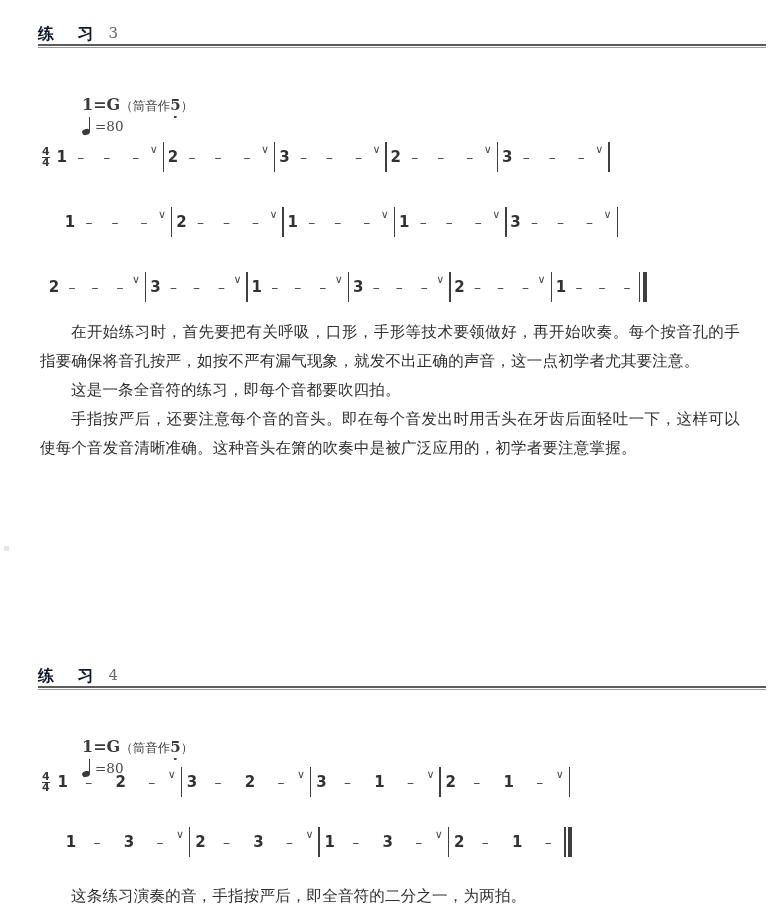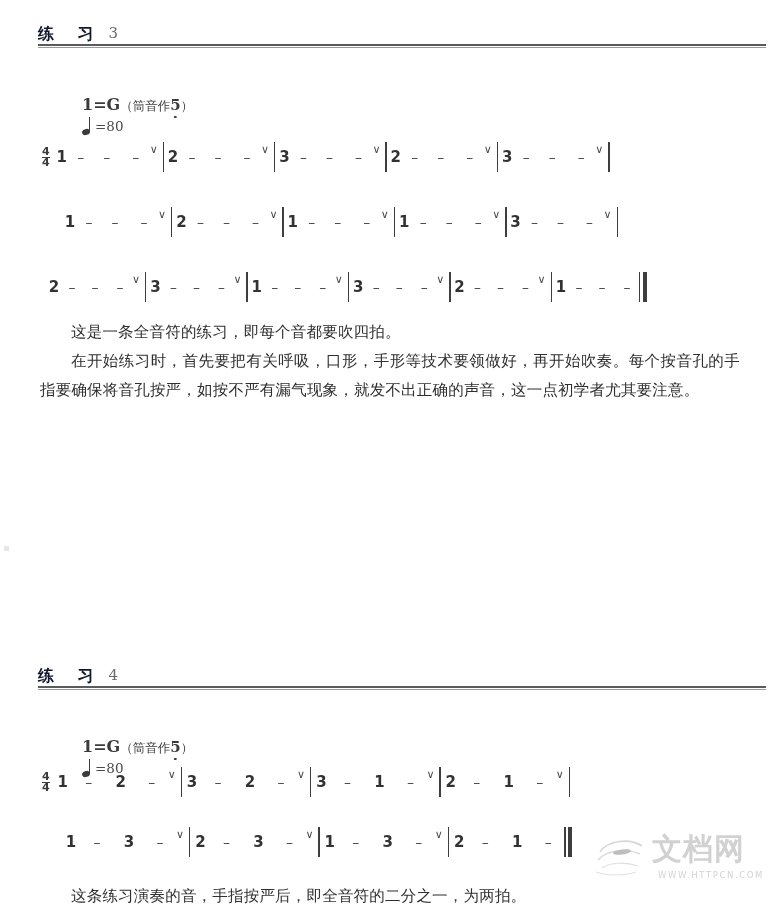--- a/index.html
+++ b/index.html
@@ -489,22 +489,23 @@
       <span class="dash" style="width:24px">–</span>
       <span class="endbar">
         <span class="thin"></span>
           <span class="gap"></span>
           <span class="thick"></span>
       </span>
     </span>
   </div>
 
   <div class="prose" style="left:40px; top:318px;">
+    <p>在开始练习时，首先要把有关呼吸，口形，手形等技术要领做好，再开始吹奏。每个按音孔的手指要确保将音孔按严，如按不严有漏气现象，就发不出正确的声音，这一点初学者尤其要注意。</p>
     <p>这是一条全音符的练习，即每个音都要吹四拍。</p>
-    <p>在开始练习时，首先要把有关呼吸，口形，手形等技术要领做好，再开始吹奏。每个按音孔的手指要确保将音孔按严，如按不严有漏气现象，就发不出正确的声音，这一点初学者尤其要注意。</p>
+    <p>手指按严后，还要注意每个音的音头。即在每个音发出时用舌头在牙齿后面轻吐一下，这样可以使每个音发音清晰准确。这种音头在箫的吹奏中是被广泛应用的，初学者要注意掌握。</p>
   </div>
 
   <div class="ex-header" style="top:660px;">
     <div class="ex-header-inner">
       <span class="ex-title">练 习</span>
       <span class="ex-num">4</span>
     </div>
     <div class="ex-rule">
       <div class="r1"></div>
         <div class="r2"></div>
@@ -608,29 +609,18 @@
       <span class="note" style="width:30px">1</span>
       <span class="dash" style="width:32px">–</span>
       <span class="endbar">
         <span class="thin"></span>
           <span class="gap"></span>
           <span class="thick"></span>
       </span>
     </span>
   </div>
 
-  <div class="watermark" style="left:596px; top:828px; width:180px; height:62px;">
-    <svg class="wm-logo" viewBox="0 0 62 46" xmlns="http://www.w3.org/2000/svg">
-      <path d="M4 20 C12 8, 34 6, 46 14" fill="none" stroke="#a5a5a5" stroke-width="1.6"></path>
-      <path d="M2 28 C10 18, 30 16, 44 22" fill="none" stroke="#b0b0b0" stroke-width="1.4"></path>
-      <path d="M6 36 C14 30, 30 30, 42 34" fill="none" stroke="#b8b8b8" stroke-width="1.2"></path>
-      <ellipse cx="26" cy="20" rx="9" ry="2.6" fill="#6f6f6f" transform="rotate(-8 26 20)"></ellipse>
-      <path d="M0 40 C10 44, 28 44, 40 40" fill="none" stroke="#bdbdbd" stroke-width="1.1"></path>
-    </svg>
-    <div class="wm-text">文档网</div>
-    <div class="wm-url">WWW.HTTPCN.COM</div>
-  </div>
 
   <div class="prose" style="left:40px; top:882px; width:700px;">
     <p>这条练习演奏的音，手指按严后，即全音符的二分之一，为两拍。</p>
   </div>
 
 </div>
 
 </body></html>

